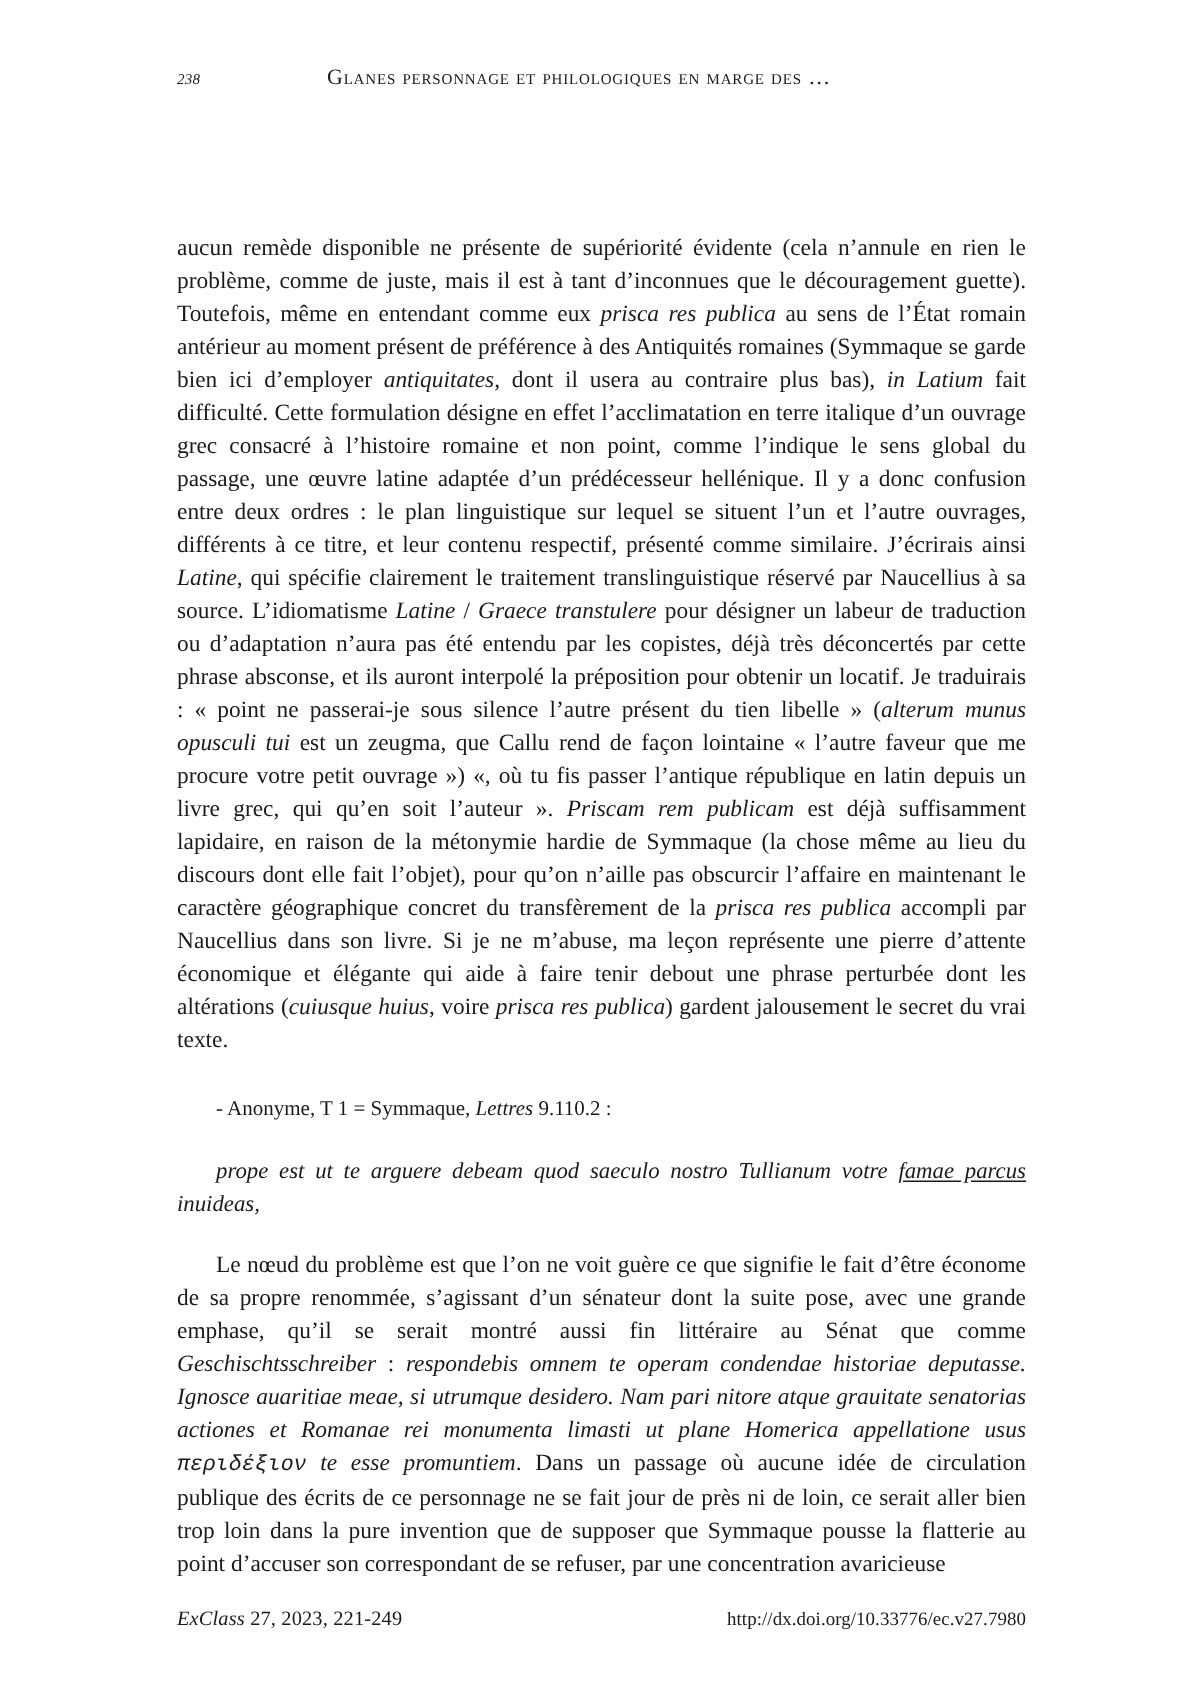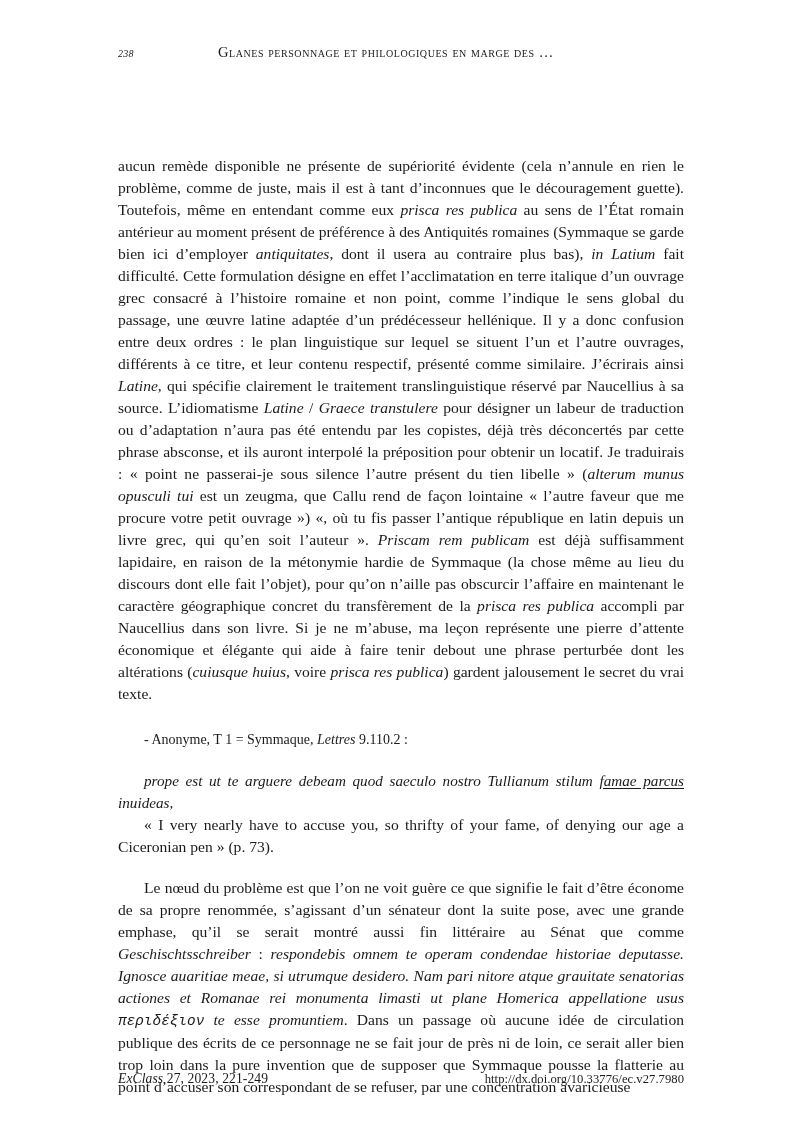--- a/index.html
+++ b/index.html
@@ -126,23 +126,22 @@
   <div class="textblock">
 
     <p class="body-par"><span>aucun remède disponible ne présente de supériorité évidente (cela n’annule en rien le problème, comme de juste, mais il est à tant d’inconnues que le découragement guette). Toutefois, même en entendant comme eux </span><i>prisca res publica</i><span> au sens de l’État romain antérieur au moment présent de préférence à des Antiquités romaines (Symmaque se garde bien ici d’employer </span><i>antiquitates</i><span>, dont il usera au contraire plus bas), </span><i>in Latium</i><span> fait difficulté. Cette formulation désigne en effet l’acclimatation en terre italique d’un ouvrage grec consacré à l’histoire romaine et non point, comme l’indique le sens global du passage, une œuvre latine adaptée d’un prédécesseur hellénique. Il y a donc confusion entre deux ordres : le plan linguistique sur lequel se situent l’un et l’autre ouvrages, différents à ce titre, et leur contenu respectif, présenté comme similaire. J’écrirais ainsi </span><i>Latine</i><span>, qui spécifie clairement le traitement translinguistique réservé par Naucellius à sa source. L’idiomatisme </span><i>Latine</i><span> / </span><i>Graece transtulere</i><span> pour désigner un labeur de traduction ou d’adaptation n’aura pas été entendu par les copistes, déjà très déconcertés par cette phrase absconse, et ils auront interpolé la préposition pour obtenir un locatif. Je traduirais : « point ne passerai-je sous silence l’autre présent du tien libelle » (</span><i>alterum munus opusculi tui</i><span> est un zeugma, que Callu rend de façon lointaine « l’autre faveur que me procure votre petit ouvrage ») «, où tu fis passer l’antique république en latin depuis un livre grec, qui qu’en soit l’auteur ». </span><i>Priscam rem publicam</i><span> est déjà suffisamment lapidaire, en raison de la métonymie hardie de Symmaque (la chose même au lieu du discours dont elle fait l’objet), pour qu’on n’aille pas obscurcir l’affaire en maintenant le caractère géographique concret du transfèrement de la </span><i>prisca res publica</i><span> accompli par Naucellius dans son livre. Si je ne m’abuse, ma leçon représente une pierre d’attente économique et élégante qui aide à faire tenir debout une phrase perturbée dont les altérations (</span><i>cuiusque huius</i><span>, voire </span><i>prisca res publica</i><span>) gardent jalousement le secret du vrai texte.</span></p>
 
     <div class="gap-lg"></div>
 
     <p class="citation-line"><span>- Anonyme, T 1 = Symmaque, </span><i>Lettres</i><span> 9.110.2 :</span></p>
 
     <div class="gap-md"></div>
 
-    <p class="quote-latin"><span>prope est ut te arguere debeam quod saeculo nostro Tullianum stilum </span><u>famae parcus</u><span> inuideas,</span></p>
+    <p class="quote-latin"><span>prope est ut te arguere debeam quod saeculo nostro Tullianum votre </span><u>famae parcus</u><span> inuideas,</span></p>
 
-    <p class="quote-trans">« I very nearly have to accuse you, so thrifty of your fame, of denying our age a Ciceronian pen » (p. 73).</p>
 
     <div class="gap-md"></div>
 
     <p class="par-indent"><span>Le nœud du problème est que l’on ne voit guère ce que signifie le fait d’être économe de sa propre renommée, s’agissant d’un sénateur dont la suite pose, avec une grande emphase, qu’il se serait montré aussi fin littéraire au Sénat que comme </span><i>Geschischtsschreiber</i><span> : </span><i>respondebis omnem te operam condendae historiae deputasse. Ignosce auaritiae meae, si utrumque desidero. Nam pari nitore atque grauitate senatorias actiones et Romanae rei monumenta limasti ut plane Homerica appellatione usus </i><span class="grk">περιδέξιον</span><i> te esse promuntiem</i><span>. Dans un passage où aucune idée de circulation publique des écrits de ce personnage ne se fait jour de près ni de loin, ce serait aller bien trop loin dans la pure invention que de supposer que Symmaque pousse la flatterie au point d’accuser son correspondant de se refuser, par une concentration avaricieuse</span></p>
 
   </div>
 
   <div class="footer">
     <div class="footer-left"><i>ExClass</i><span> 27, 2023, 221-249</span></div>
     <div class="footer-right">http://dx.doi.org/10.33776/ec.v27.7980</div>

